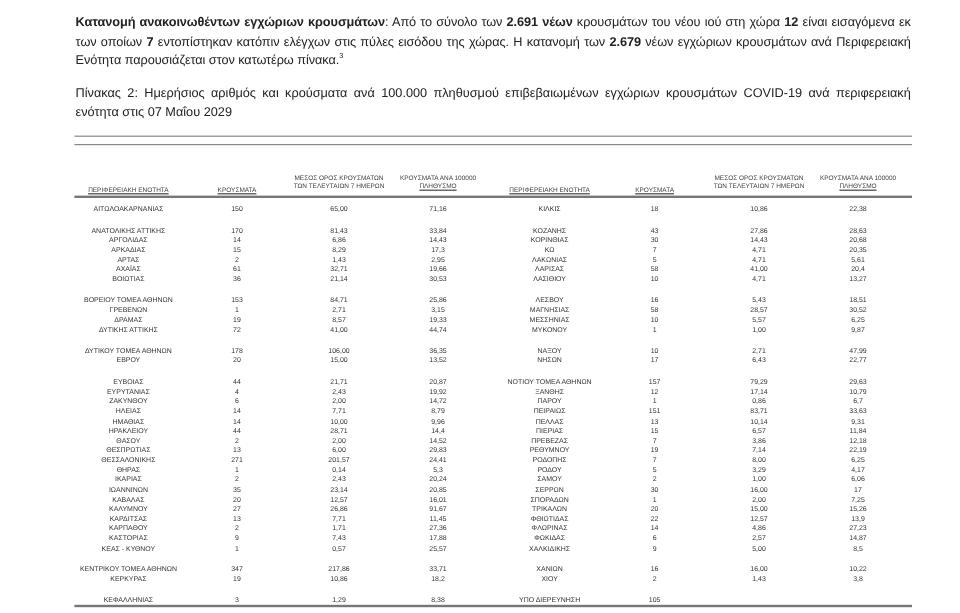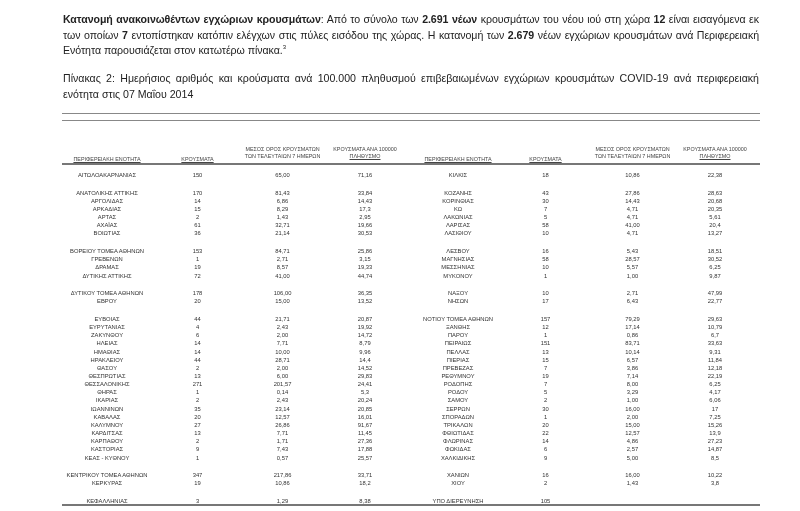--- a/index.html
+++ b/index.html
@@ -23,21 +23,21 @@
   .hdr.u { text-decoration: underline; }
   .row { position: absolute; font-size: 5.8px; color: #333; white-space: nowrap;
          height: 8px; line-height: 8px; }
   .c-name, .c-cases, .c-avg, .c-rate { position: absolute; text-align: center; }
 </style>
 </head>
 <body>
 
 <div class="intro"><b>Κατανομή ανακοινωθέντων εγχώριων κρουσμάτων</b><span>: Από το σύνολο των </span><b>2.691 νέων</b><span> κρουσμάτων του νέου ιού στη χώρα </span><b>12</b><span> είναι εισαγόμενα εκ των οποίων </span><b>7</b><span> εντοπίστηκαν κατόπιν ελέγχων στις πύλες εισόδου της χώρας.  Η κατανομή των </span><b>2.679</b><span> νέων εγχώριων κρουσμάτων ανά Περιφερειακή Ενότητα παρουσιάζεται στον κατωτέρω πίνακα.</span><sup>3</sup></div>
 
-<div class="caption">Πίνακας 2: Ημερήσιος αριθμός και κρούσματα ανά 100.000 πληθυσμού επιβεβαιωμένων εγχώριων κρουσμάτων COVID-19 ανά περιφερειακή ενότητα στις 07 Μαΐου 2014</div>
+<div class="caption">Πίνακας 2: Ημερήσιος αριθμός και κρούσματα ανά 100.000 πληθυσμού επιβεβαιωμένων εγχώριων κρουσμάτων COVID-19 ανά περιφερειακή ενότητα στις 07 Μαΐου 2029</div>
 
 <div class="rule r1"></div>
 <div class="rule r2"></div>
 
 <div class="hdr u" style="left:62px;top:156px;width:90px;">ΠΕΡΙΦΕΡΕΙΑΚΗ ΕΝΟΤΗΤΑ</div>
 <div class="hdr u" style="left:170px;top:156px;width:55px;">ΚΡΟΥΣΜΑΤΑ</div>
 <div class="hdr" style="left:235px;top:146px;width:95px;">
     <div>ΜΕΣΟΣ ΟΡΟΣ ΚΡΟΥΣΜΑΤΩΝ</div>
     <div>ΤΩΝ ΤΕΛΕΥΤΑΙΩΝ 7 ΗΜΕΡΩΝ</div>
   </div>

